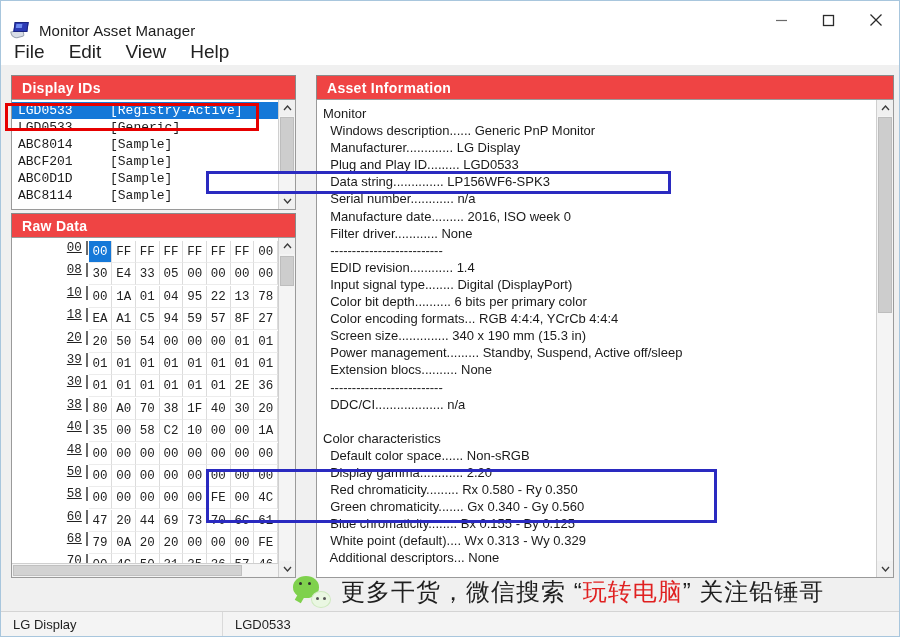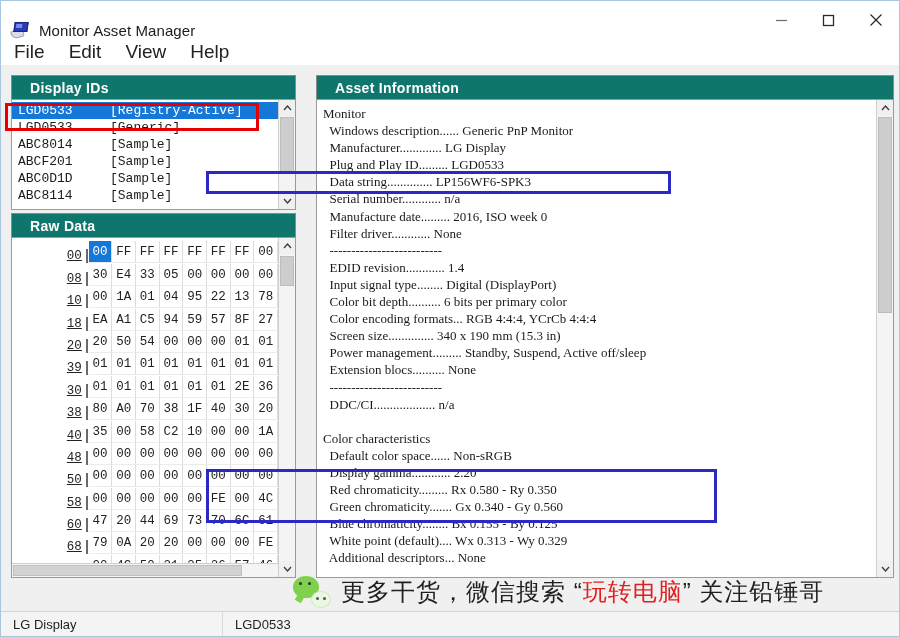--- a/index.html
+++ b/index.html
@@ -100,27 +100,27 @@
     position: absolute;
     left: 0; top: 64px;
     width: 898px; height: 548px;
     background: #f0f0f0;
   }
 
   
   .panel { position: absolute; }
   .panel-head {
     height: 24px;
-    background: #0f766e;
+    background: #ef4444;
     color: #ffffff;
     font-size: 14px;
     font-weight: bold;
     display: flex;
     align-items: center;
-    padding-left: 18px;
+    padding-left: 10px;
     letter-spacing: .3px;
     border: 1px solid #8a8a8a;
     border-bottom: none;
   }
   .panel-body {
     background: #ffffff;
     border: 1px solid #9a9a9a;
     position: relative;
     overflow: hidden;
   }
@@ -144,21 +144,21 @@
     background: #1578d8;
     color: #ffffff;
   }
   .id-row .id-code { display: inline-block; width: 92px; }
 
   
   #panel-raw-data { left: 10px; top: 148px; width: 285px; }
   #panel-raw-data .panel-body { height: 341px; }
 
   .hex-grid { position: absolute; left: 0; top: 0; right: 17px; bottom: 14px; padding: 3px 0 0 3px; }
-  .hex-row { display: flex; height: 22.4px; align-items: flex-end; margin-left: 48px; }
+  .hex-row { display: flex; height: 22.4px; align-items: flex-start; margin-left: 48px; }
   .hex-off {
     width: 28px;
     font-family: "Liberation Mono", monospace;
     font-size: 12.5px;
     color: #222;
     text-align: center;
     text-decoration: underline;
     border-right: 2px solid #6a6a6a;
     margin-right: 1px;
   }
@@ -176,21 +176,21 @@
   .hex-cell.sel { background: #1578d8; color: #ffffff; }
 
   
   #panel-asset { left: 315px; top: 10px; width: 578px; }
   #panel-asset .panel-body { height: 479px; }
 
   .asset-text {
     position: absolute;
     left: 0; top: 0; right: 17px; bottom: 0;
     padding: 5px 0 0 6px;
-    font-family: Liberation Serif, serif;
+    font-family: Liberation Sans, sans-serif;
     font-size: 13px;
     line-height: 17.1px;
     color: #1a1a1a;
     white-space: pre;
   }
 
   
   .vscroll {
     position: absolute;
     right: 0; top: 0; bottom: 0;

